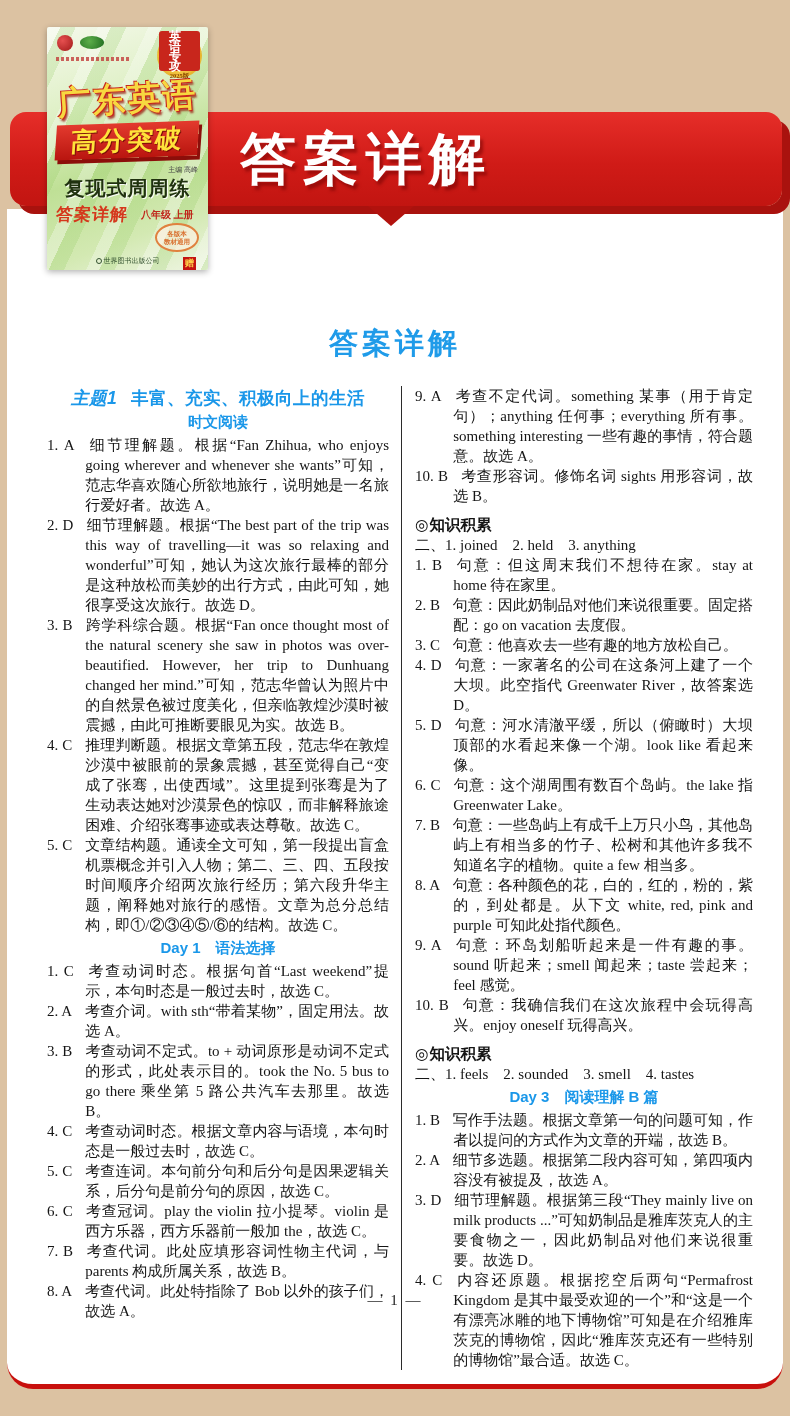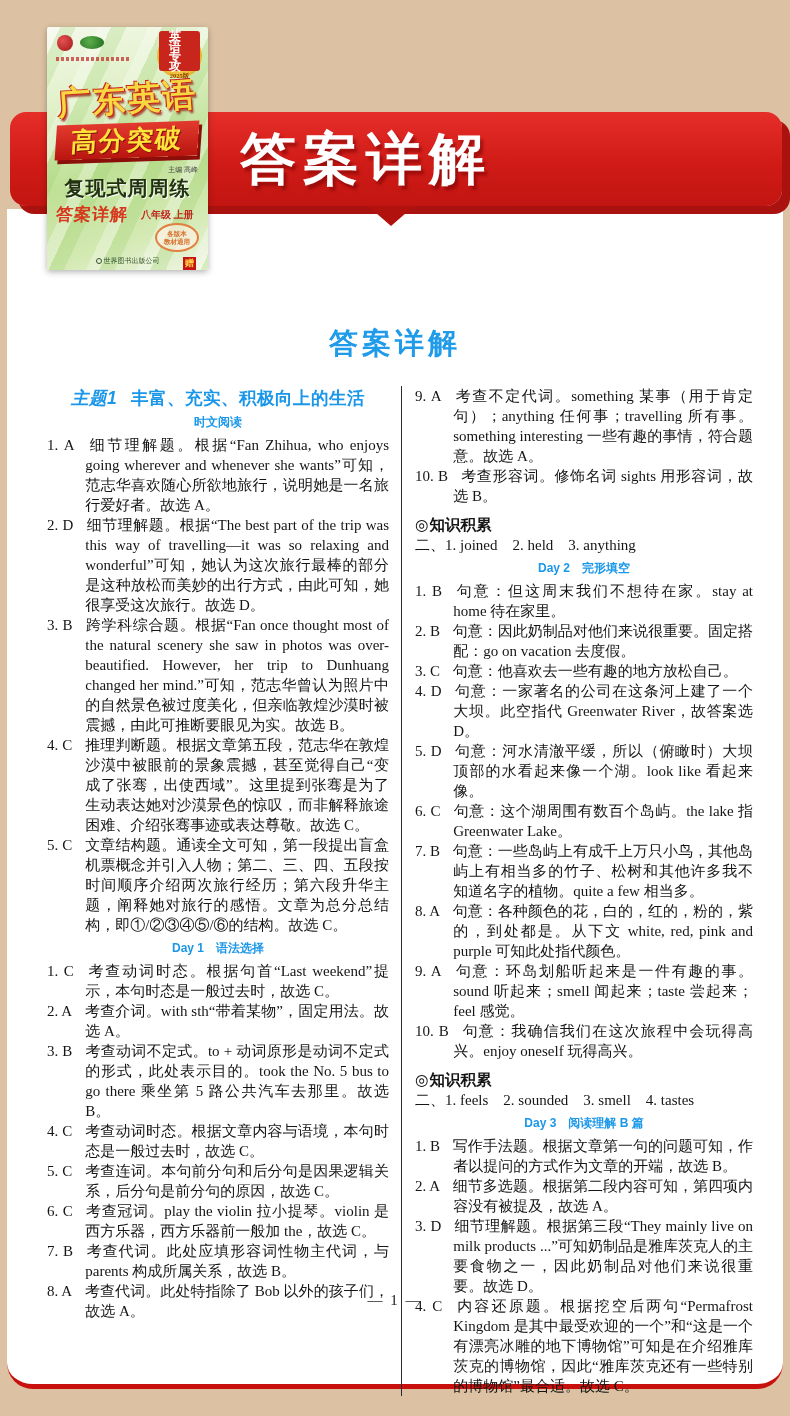--- a/index.html
+++ b/index.html
@@ -26,21 +26,21 @@
 
   .cols{position:absolute;left:47px;top:386px;width:706px;display:flex;z-index:2;}
   .col{font-size:15px;line-height:20px;color:#151515;}
   .col-left{flex:0 0 342px;padding-right:12px;}
   .col-right{flex:1 1 auto;border-left:1px solid #2b2b2b;padding-left:13px;}
 
   .b-topic{font-family:"Liberation Sans","DejaVu Sans",sans-serif;font-weight:bold;color:#1a97e9;
     font-size:17.5px;text-align:center;margin:2px 0 4px 0;letter-spacing:.5px;}
   .b-topic .tn{margin-right:14px;font-style:italic;}
   .b-day,.b-sub{font-family:"Liberation Sans","DejaVu Sans",sans-serif;font-weight:bold;color:#1a97e9;
-    font-size:12px;text-align:center;margin:3px 0 3px 0;}
+    font-size:15px;text-align:center;margin:3px 0 3px 0;}
   .b-item{text-align:justify;padding-left:2.55em;text-indent:-2.55em;}
   .b-item .n{margin-right:.85em;}
   .b-note{font-family:"Liberation Sans","DejaVu Sans",sans-serif;font-weight:bold;font-size:15.5px;margin-top:9px;}
   .b-note .bullet{font-weight:normal;margin-right:1px;}
   .b-ans{text-align:left;}
 
   .page-number{position:absolute;left:0;top:1292px;width:790px;text-align:center;z-index:2;
     font-size:15px;color:#222;letter-spacing:2px;}
 
   
@@ -114,25 +114,24 @@
         <div class="b-item"><span class="n">1. C</span><span class="t">考查动词时态。根据句首“Last weekend”提示，本句时态是一般过去时，故选 C。</span></div>
         <div class="b-item"><span class="n">2. A</span><span class="t">考查介词。with sth“带着某物”，固定用法。故选 A。</span></div>
         <div class="b-item"><span class="n">3. B</span><span class="t">考查动词不定式。to + 动词原形是动词不定式的形式，此处表示目的。took the No. 5 bus to go there 乘坐第 5 路公共汽车去那里。故选 B。</span></div>
         <div class="b-item"><span class="n">4. C</span><span class="t">考查动词时态。根据文章内容与语境，本句时态是一般过去时，故选 C。</span></div>
         <div class="b-item"><span class="n">5. C</span><span class="t">考查连词。本句前分句和后分句是因果逻辑关系，后分句是前分句的原因，故选 C。</span></div>
         <div class="b-item"><span class="n">6. C</span><span class="t">考查冠词。play the violin 拉小提琴。violin 是西方乐器，西方乐器前一般加 the，故选 C。</span></div>
         <div class="b-item"><span class="n">7. B</span><span class="t">考查代词。此处应填形容词性物主代词，与 parents 构成所属关系，故选 B。</span></div>
         <div class="b-item"><span class="n">8. A</span><span class="t">考查代词。此处特指除了 Bob 以外的孩子们，故选 A。</span></div>
       </div>
     <div class="col col-right" id="col-right">
-        <div class="b-item"><span class="n">9. A</span><span class="t">考查不定代词。something 某事（用于肯定句）；anything 任何事；travelling 所有事。something interesting 一些有趣的事情，符合题意。故选 A。</span></div>
+        <div class="b-item"><span class="n">9. A</span><span class="t">考查不定代词。something 某事（用于肯定句）；anything 任何事；everything 所有事。something interesting 一些有趣的事情，符合题意。故选 A。</span></div>
         <div class="b-item"><span class="n">10. B</span><span class="t">考查形容词。修饰名词 sights 用形容词，故选 B。</span></div>
         <div class="b-note"><span class="bullet">◎</span><span>知识积累</span></div>
         <div class="b-ans">二、1. joined　2. held　3. anything</div>
-        <div class="b-day">Day 2　完形填空</div>
         <div class="b-item"><span class="n">1. B</span><span class="t">句意：但这周末我们不想待在家。stay at home 待在家里。</span></div>
         <div class="b-item"><span class="n">2. B</span><span class="t">句意：因此奶制品对他们来说很重要。固定搭配：go on vacation 去度假。</span></div>
         <div class="b-item"><span class="n">3. C</span><span class="t">句意：他喜欢去一些有趣的地方放松自己。</span></div>
         <div class="b-item"><span class="n">4. D</span><span class="t">句意：一家著名的公司在这条河上建了一个大坝。此空指代 Greenwater River，故答案选 D。</span></div>
         <div class="b-item"><span class="n">5. D</span><span class="t">句意：河水清澈平缓，所以（俯瞰时）大坝顶部的水看起来像一个湖。look like 看起来像。</span></div>
         <div class="b-item"><span class="n">6. C</span><span class="t">句意：这个湖周围有数百个岛屿。the lake 指 Greenwater Lake。</span></div>
         <div class="b-item"><span class="n">7. B</span><span class="t">句意：一些岛屿上有成千上万只小鸟，其他岛屿上有相当多的竹子、松树和其他许多我不知道名字的植物。quite a few 相当多。</span></div>
         <div class="b-item"><span class="n">8. A</span><span class="t">句意：各种颜色的花，白的，红的，粉的，紫的，到处都是。从下文 white, red, pink and purple 可知此处指代颜色。</span></div>
         <div class="b-item"><span class="n">9. A</span><span class="t">句意：环岛划船听起来是一件有趣的事。sound 听起来；smell 闻起来；taste 尝起来；feel 感觉。</span></div>
         <div class="b-item"><span class="n">10. B</span><span class="t">句意：我确信我们在这次旅程中会玩得高兴。enjoy oneself 玩得高兴。</span></div>

